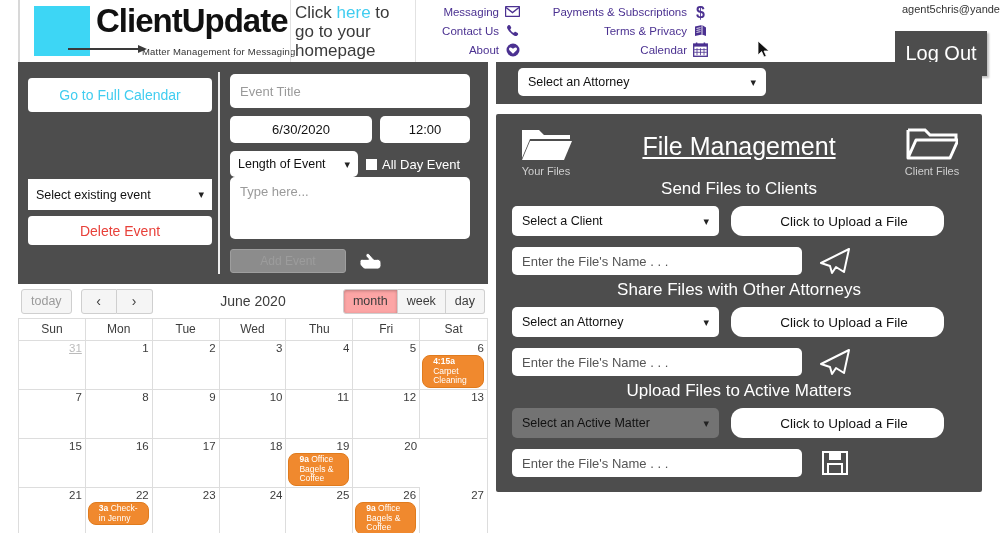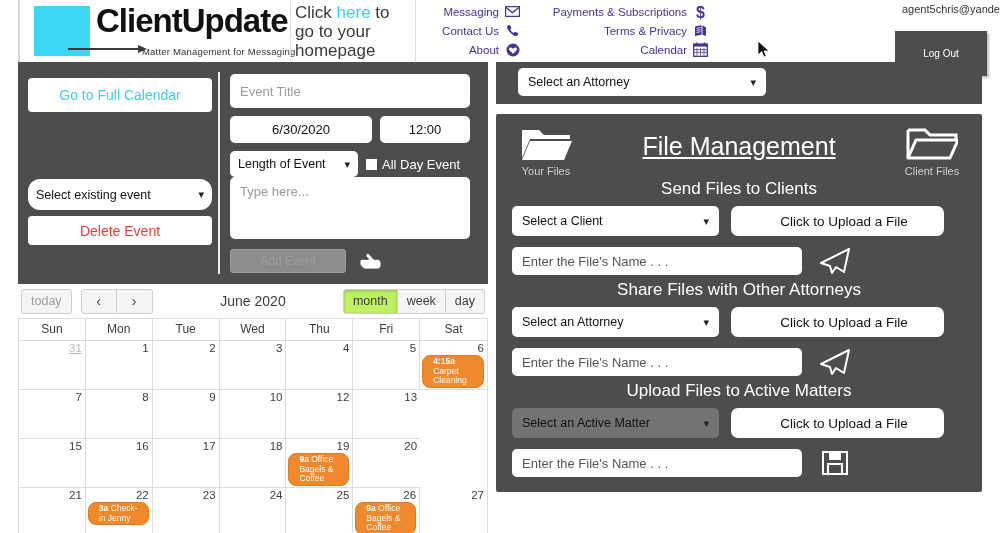--- a/index.html
+++ b/index.html
@@ -63,21 +63,21 @@
   .navicon { width: 15px; height: 15px; display: inline-flex; align-items: center; justify-content: center; }
   .navicon svg { display: block; }
 
   .user-email {
     position: absolute; right: 0px; top: 3px;
     font-size: 11px; color: #333; white-space: nowrap;
   }
   .logout-btn {
     position: absolute; right: 13px; top: 31px;
     width: 92px; height: 45px; background: #4d4d4d; color: #fff;
-    border: none; font-size: 10px; font-family: "Liberation Sans", sans-serif;
+    border: none; font-size: 20px; font-family: "Liberation Sans", sans-serif;
     cursor: pointer; box-shadow: 2px 2px 2px rgba(0,0,0,.25);
   }
 
   
   .left-col { position: absolute; left: 18px; top: 62px; width: 470px; }
 
   .event-panel {
     background: #4d4d4d; width: 470px; height: 222px;
     display: flex; padding: 12px 10px 10px 10px; position: relative;
   }
@@ -88,21 +88,21 @@
   }
   .ep-right { position: absolute; left: 212px; top: 12px; width: 240px; }
 
   .btn-white {
     width: 184px; height: 34px; background: #fff; border: none;
     border-radius: 4px; font-size: 14px; font-family: "Liberation Sans", sans-serif;
     cursor: pointer; display:flex; align-items:center; justify-content:center;
   }
   .btn-full-cal { color: #41cdf0; margin-top: 4px; }
   .sel-existing {
-    width: 184px; height: 31px; background: #fff; border: none; border-radius: 12px;
+    width: 184px; height: 31px; background: #fff; border: none; border-radius: 0;
     font-size: 12.5px; color: #111; padding: 0 8px; cursor: pointer;
     position: absolute; left: 0; top: 105px;
     display: flex; align-items: center; justify-content: space-between;
   }
   .btn-delete {
     position: absolute; left: 0; top: 142px;
     width: 184px; height: 29px; color: #e8413a; font-size: 14px;
   }
 
   .inp {
@@ -141,21 +141,21 @@
     width: 470px; height: 34px; background: #fff;
     display: flex; align-items: center; position: relative; padding: 4px 3px;
   }
   .fcbtn {
     background: #f5f5f5; border: 1px solid #cfcfcf; color: #3c3c3c;
     font-size: 12.5px; height: 25px; padding: 0 9px; cursor: pointer;
     font-family: "Liberation Sans", sans-serif; border-radius: 3px;
     display: inline-flex; align-items: center; justify-content: center;
   }
   .fcbtn.disabled { color: #9a9a9a; }
-  .fcbtn.active { background: #bef264; box-shadow: inset 0 1px 3px rgba(0,0,0,.25); }
+  .fcbtn.active { background: #fca5a5; box-shadow: inset 0 1px 3px rgba(0,0,0,.25); }
   .nav-group { display: flex; margin-left: 9px; }
   .nav-group .fcbtn { border-radius: 0; width: 36px; font-size: 14px; }
   .nav-group .fcbtn:first-child { border-radius: 3px 0 0 3px; }
   .nav-group .fcbtn:last-child { border-radius: 0 3px 3px 0; border-left: none; }
   .cal-title {
     position: absolute; left: 0; right: 0; text-align: center;
     font-size: 14px; color: #3c3c3c; pointer-events: none;
   }
   .view-group { display: flex; margin-left: auto; }
   .view-group .fcbtn { border-radius: 0; }
@@ -214,21 +214,21 @@
     text-align: center; color: #fff; font-size: 17px; margin: 2px 0 7px;
   }
   .fm-row { display: flex; gap: 12px; align-items: center; }
   .fm-select {
     width: 207px; height: 30px; background: #fff; border: none; border-radius: 5px;
     font-size: 12.5px; color: #111; padding: 0 10px; cursor: pointer;
     display: flex; align-items: center; justify-content: space-between;
   }
   .fm-select.tinted { background: #737373; }
   .fm-upload {
-    width: 213px; height: 30px; background: #fff; border: none; border-radius: 7px;
+    width: 213px; height: 30px; background: #fff; border: none; border-radius: 12px;
     font-size: 13.5px; color: #111; cursor: pointer;
     font-family: "Liberation Sans", sans-serif;
     padding-left: 13px;
   }
   .fm-row2 { display: flex; gap: 14px; align-items: center; margin-top: 8px; }
   .fm-name {
     width: 290px; height: 28px; background: #fff; border: none; border-radius: 5px;
     font-size: 13px; color: #111; padding: 0 10px;
     font-family: "Liberation Sans", sans-serif;
   }
@@ -425,20 +425,23 @@
             <div class="cal-cell">
               <div class="daynum">8</div>
             </div>
             <div class="cal-cell">
               <div class="daynum">9</div>
             </div>
             <div class="cal-cell">
               <div class="daynum">10</div>
             </div>
             <div class="cal-cell">
+              <div class="daynum">11</div>
+            </div>
+            <div class="cal-cell">
               <div class="daynum">12</div>
             </div>
             <div class="cal-cell">
               <div class="daynum">13</div>
             </div>
           </div>
           <div class="cal-week">
             <div class="cal-cell">
               <div class="daynum">15</div>
             </div>

